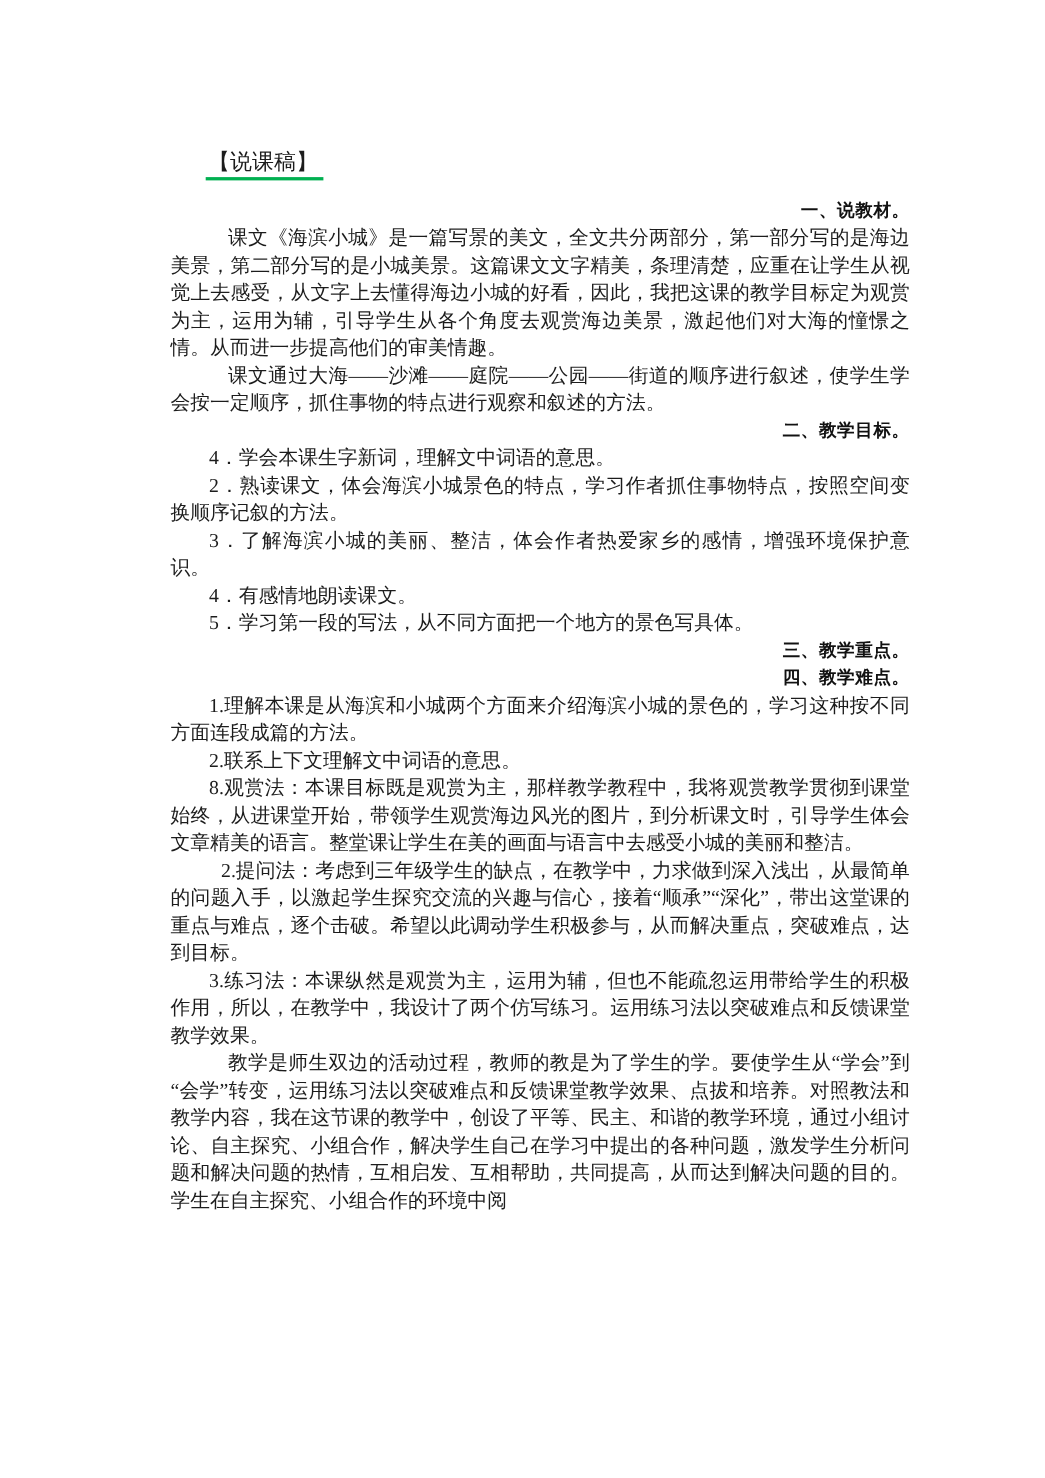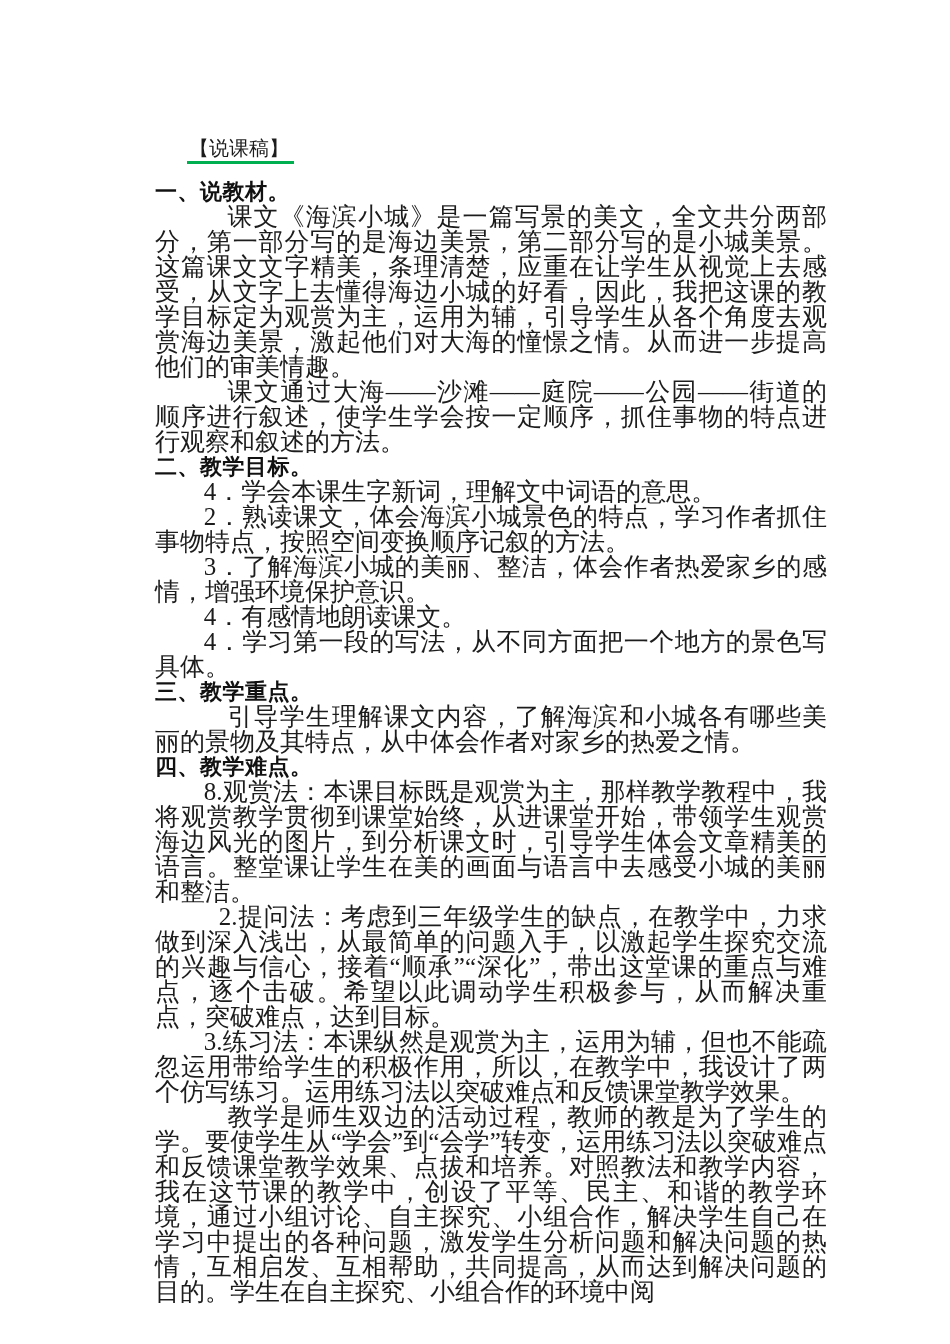--- a/index.html
+++ b/index.html
@@ -26,29 +26,30 @@
     display: inline-block;
     margin-left: 32px;
     padding: 0 5px 1px 2px;
     font-size: 20px;
     line-height: 24px;
     color: #1c1c1c;
     border-bottom: 3px solid var(--underline-color, #00B050);
   }
   .sec-heading {
     margin: 0;
-    font-size: 22px;
+    font-size: 16px;
     line-height: 25px;
     font-weight: bold;
     color: #111111;
     letter-spacing: 0.5px;
+    text-align: right;
   }
   .page p {
     margin: 0;
-    font-size: 25px;
+    font-size: 18px;
     line-height: 25px;
     text-align: justify;
     color: #1c1c1c;
   }
   .p-prose { text-indent: 2.9em; }
   .p-num { text-indent: 1.95em; }
   .p-num-deep { text-indent: 2.55em; }
 </style>
 </head>
 <body>
@@ -61,26 +62,27 @@
 
   <div class="sec-heading">一、说教材。</div>
   <p class="p-prose">课文《海滨小城》是一篇写景的美文，全文共分两部分，第一部分写的是海边美景，第二部分写的是小城美景。这篇课文文字精美，条理清楚，应重在让学生从视觉上去感受，从文字上去懂得海边小城的好看，因此，我把这课的教学目标定为观赏为主，运用为辅，引导学生从各个角度去观赏海边美景，激起他们对大海的憧憬之情。从而进一步提高他们的审美情趣。</p>
   <p class="p-prose">课文通过大海——沙滩——庭院——公园——街道的顺序进行叙述，使学生学会按一定顺序，抓住事物的特点进行观察和叙述的方法。</p>
 
   <div class="sec-heading">二、教学目标。</div>
   <p class="p-num">4．学会本课生字新词，理解文中词语的意思。</p>
   <p class="p-num">2．熟读课文，体会海滨小城景色的特点，学习作者抓住事物特点，按照空间变换顺序记叙的方法。</p>
   <p class="p-num">3．了解海滨小城的美丽、整洁，体会作者热爱家乡的感情，增强环境保护意识。</p>
   <p class="p-num">4．有感情地朗读课文。</p>
-  <p class="p-num">4．学习第一段的写法，从不同方面把一个地方的景色写具体。</p>
+  <p class="p-num">5．学习第一段的写法，从不同方面把一个地方的景色写具体。</p>
 
   <div class="sec-heading">三、教学重点。</div>
-  <p class="p-prose">引导学生理解课文内容，了解海滨和小城各有哪些美丽的景物及其特点，从中体会作者对家乡的热爱之情。</p>
 
   <div class="sec-heading">四、教学难点。</div>
+  <p class="p-num">1.理解本课是从海滨和小城两个方面来介绍海滨小城的景色的，学习这种按不同方面连段成篇的方法。</p>
+  <p class="p-num">2.联系上下文理解文中词语的意思。</p>
 
   <p class="p-num">8.观赏法：本课目标既是观赏为主，那样教学教程中，我将观赏教学贯彻到课堂始终，从进课堂开始，带领学生观赏海边风光的图片，到分析课文时，引导学生体会文章精美的语言。整堂课让学生在美的画面与语言中去感受小城的美丽和整洁。</p>
   <p class="p-num-deep">2.提问法：考虑到三年级学生的缺点，在教学中，力求做到深入浅出，从最简单的问题入手，以激起学生探究交流的兴趣与信心，接着“顺承”“深化”，带出这堂课的重点与难点，逐个击破。希望以此调动学生积极参与，从而解决重点，突破难点，达到目标。</p>
   <p class="p-num">3.练习法：本课纵然是观赏为主，运用为辅，但也不能疏忽运用带给学生的积极作用，所以，在教学中，我设计了两个仿写练习。运用练习法以突破难点和反馈课堂教学效果。</p>
 
   <p class="p-prose">教学是师生双边的活动过程，教师的教是为了学生的学。要使学生从“学会”到“会学”转变，运用练习法以突破难点和反馈课堂教学效果、点拔和培养。对照教法和教学内容，我在这节课的教学中，创设了平等、民主、和谐的教学环境，通过小组讨论、自主探究、小组合作，解决学生自己在学习中提出的各种问题，激发学生分析问题和解决问题的热情，互相启发、互相帮助，共同提高，从而达到解决问题的目的。学生在自主探究、小组合作的环境中阅</p>
 
 </div>
 
 </body></html>

